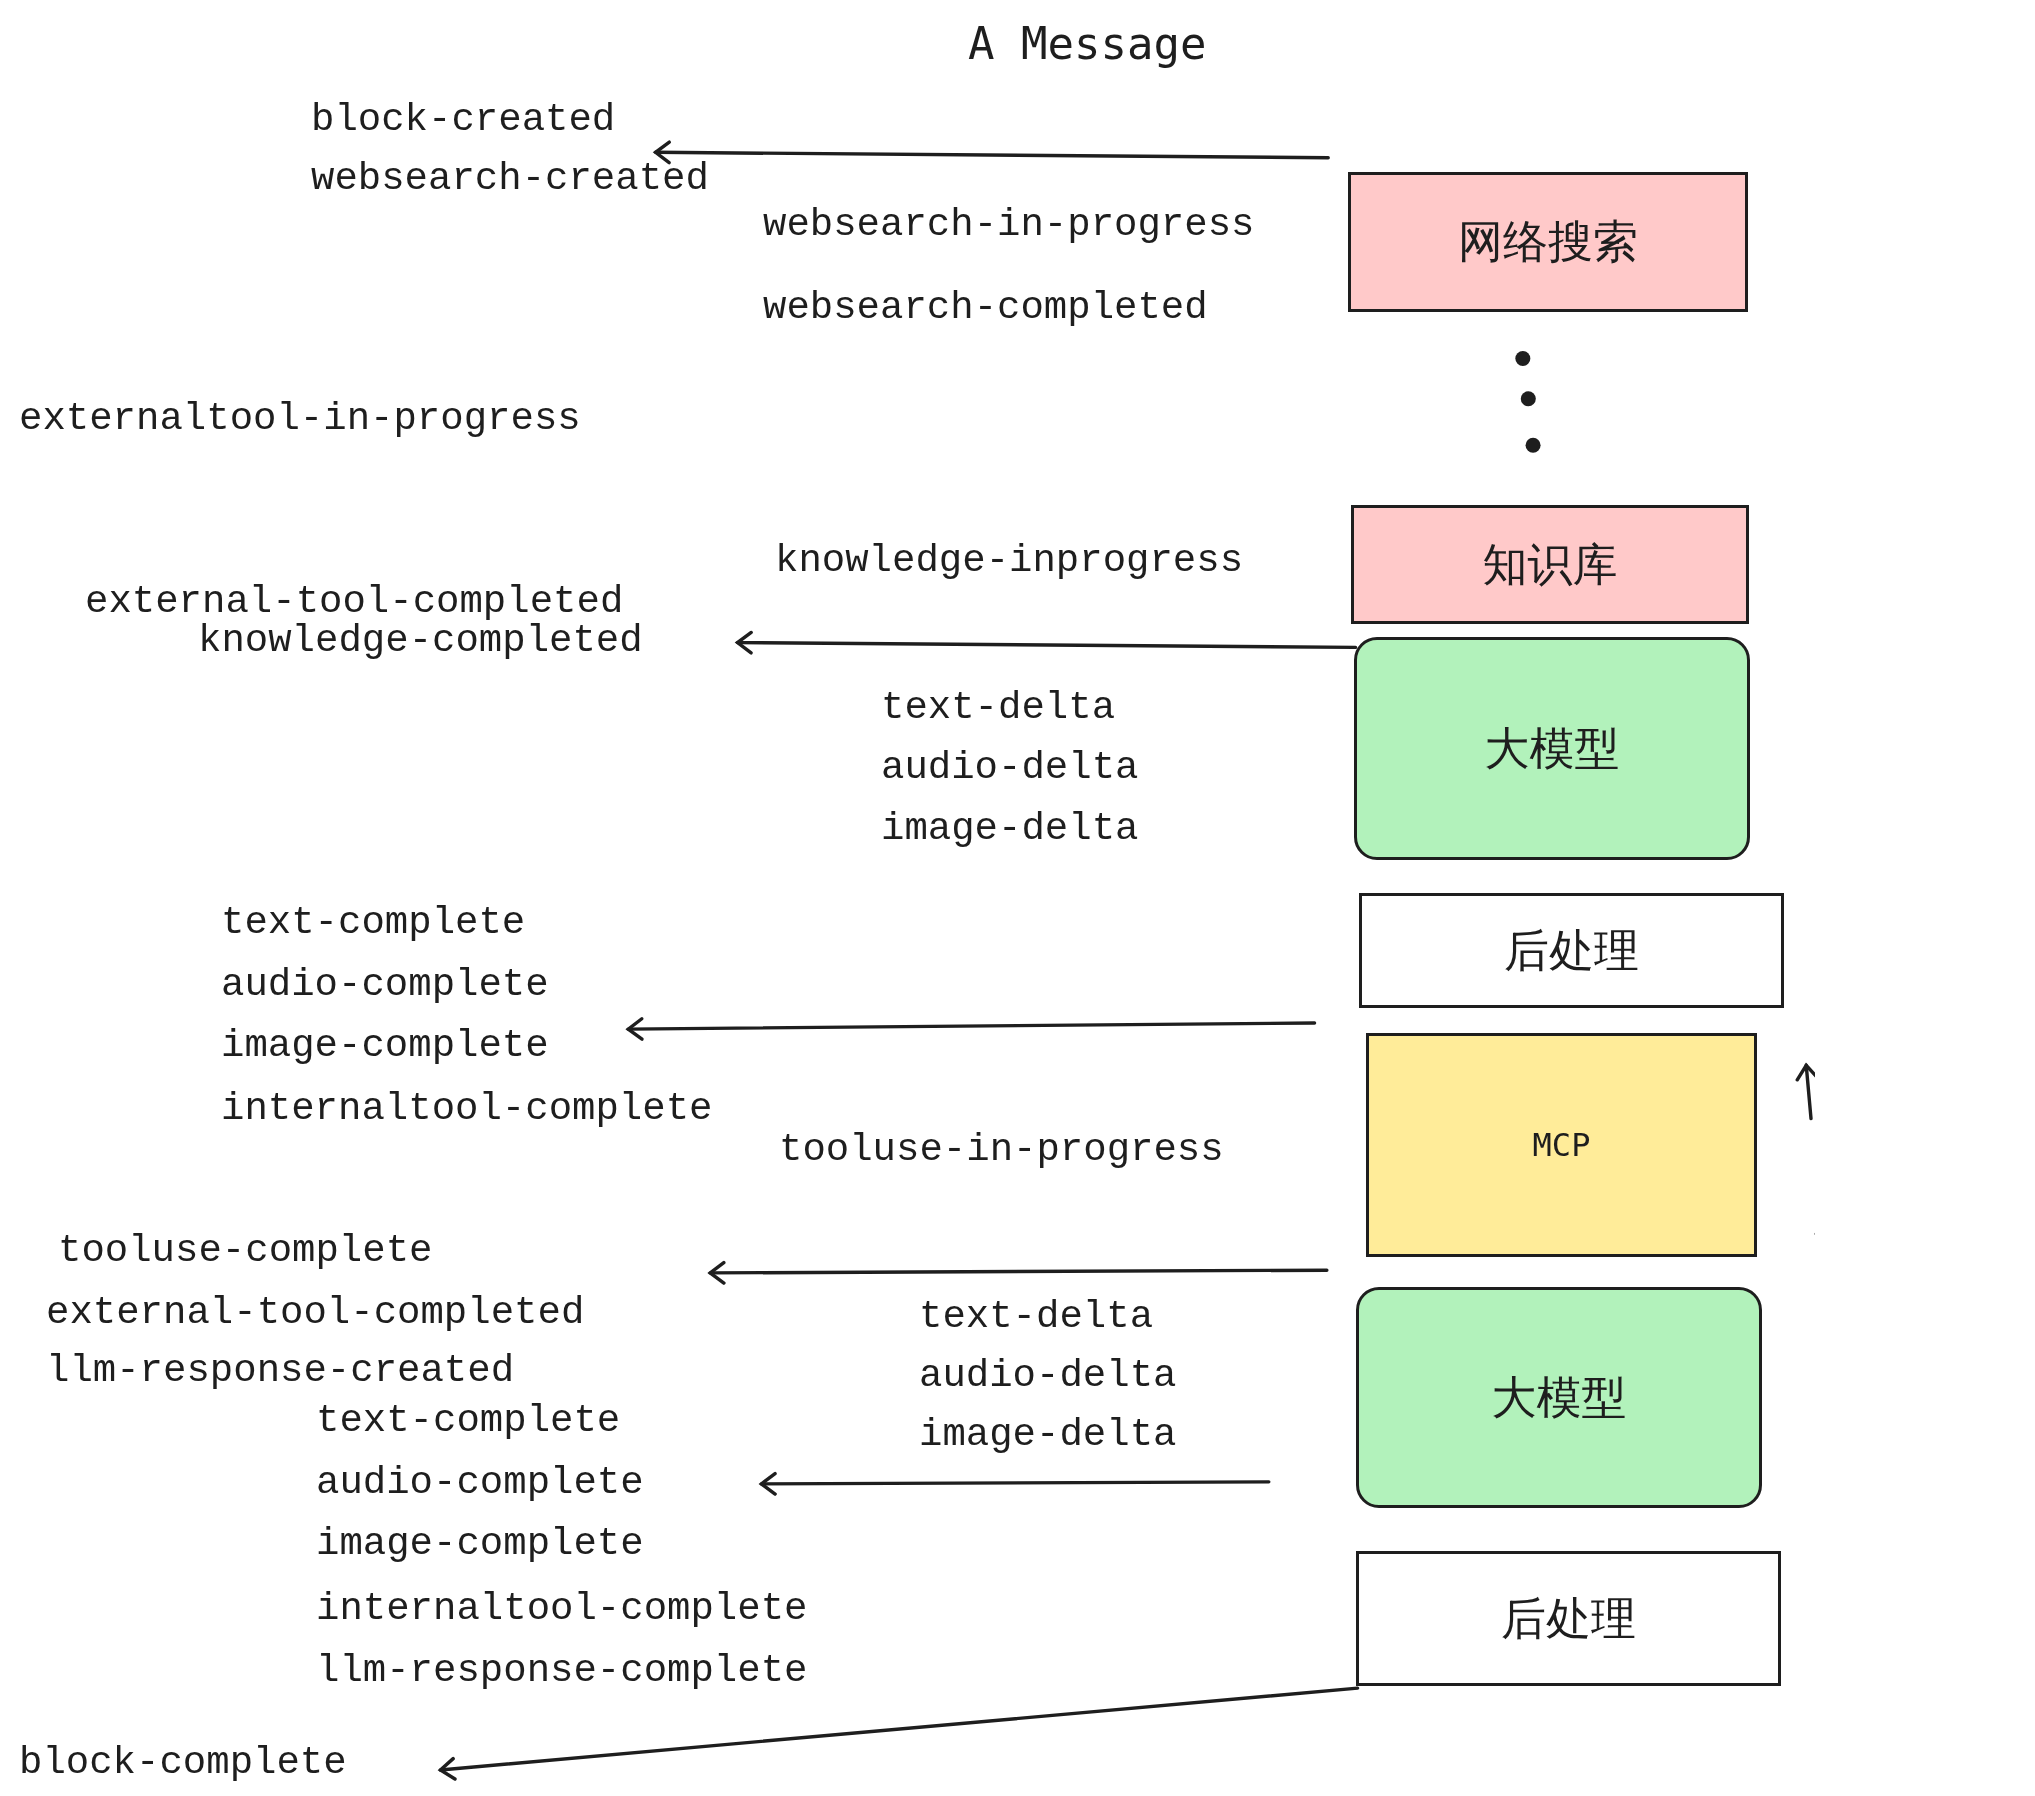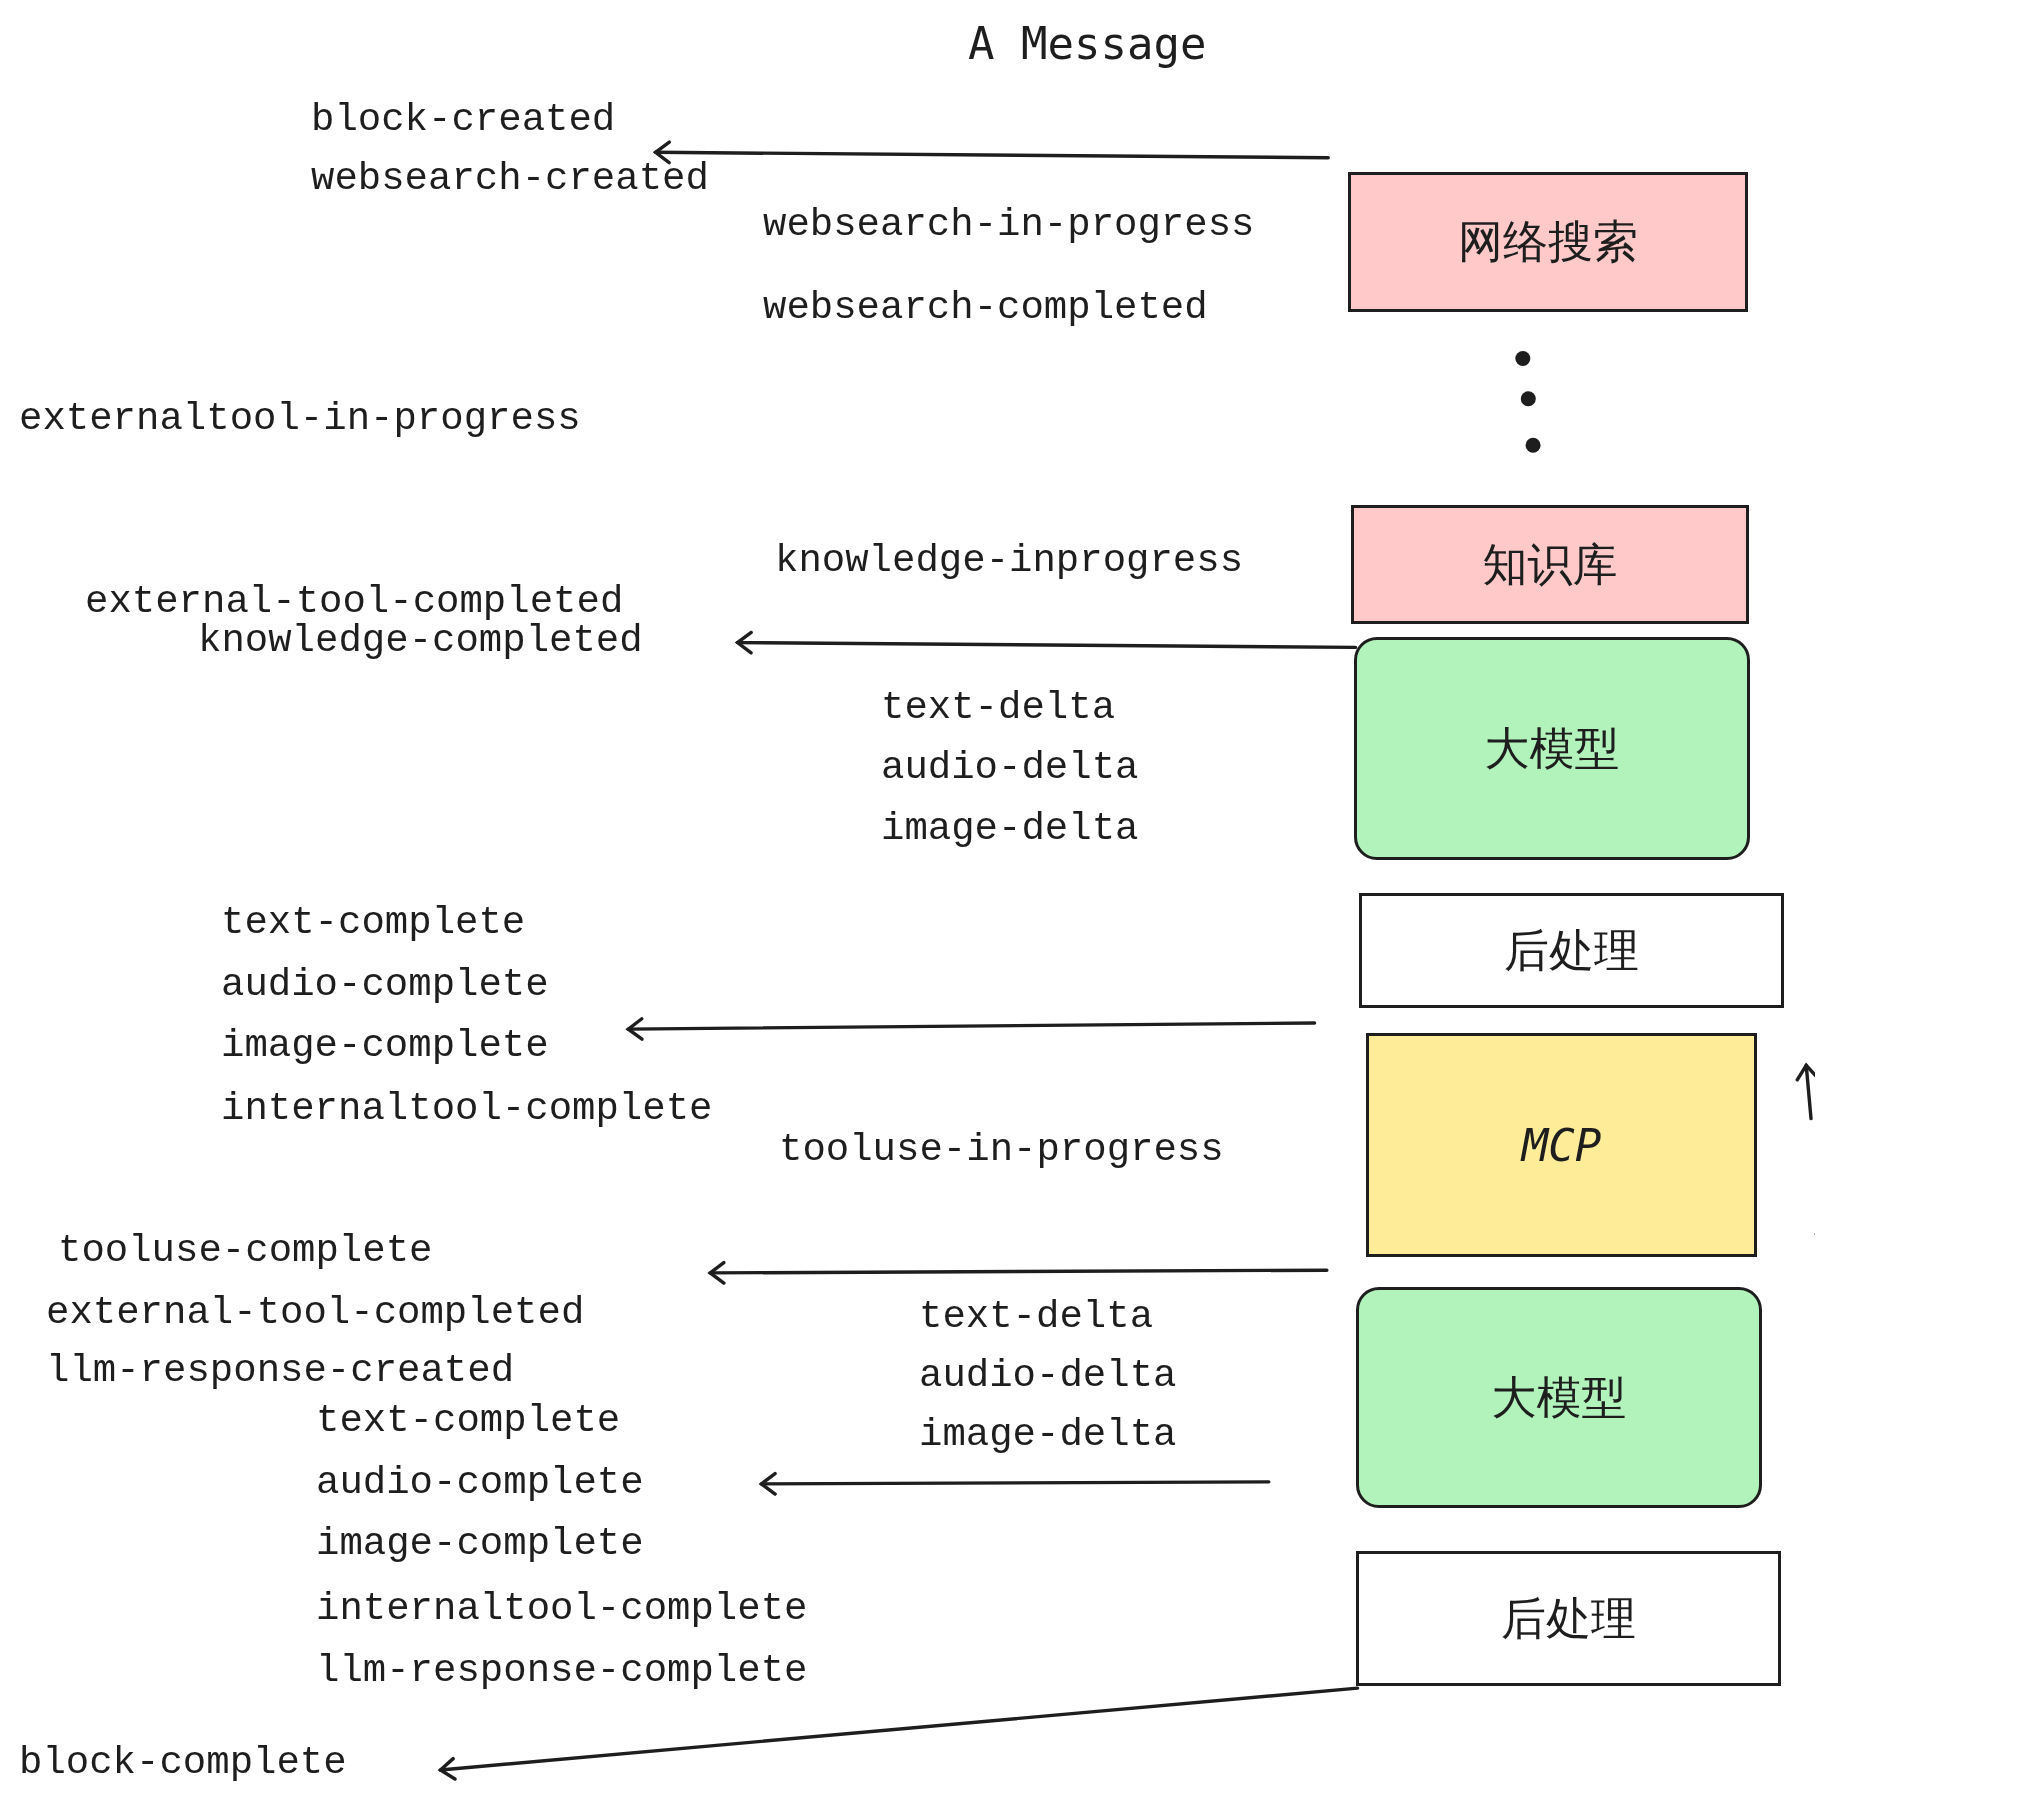--- a/index.html
+++ b/index.html
@@ -37,21 +37,21 @@
     align-items: center;
     justify-content: center;
     font-family: "DejaVu Sans", "Liberation Sans", sans-serif;
     font-size: 45px;
     color: var(--c-stroke, #1e1e1e);
   }
   .node.pink   { background: var(--c-pink, #ffc9c9); }
   .node.green  { background: var(--c-green, #b2f2bb); border-radius: 23px; }
   .node.yellow { background: var(--c-yellow, #ffec99); }
   .node.white  { background: var(--c-white, #ffffff); }
-  .node.mono   { font-family: "DejaVu Sans Mono", monospace; font-size: 44px; font-style: italic; }
+  .node.mono   { font-family: "DejaVu Sans Mono", monospace; font-size: 32px; }
   .cjk {
     position: absolute;
     font-family: "DejaVu Sans", "Liberation Sans", sans-serif;
     font-size: 46px;
     line-height: 51px;
     white-space: nowrap;
     color: var(--c-stroke, #1e1e1e);
   }
   svg.overlay {
     position: absolute;

